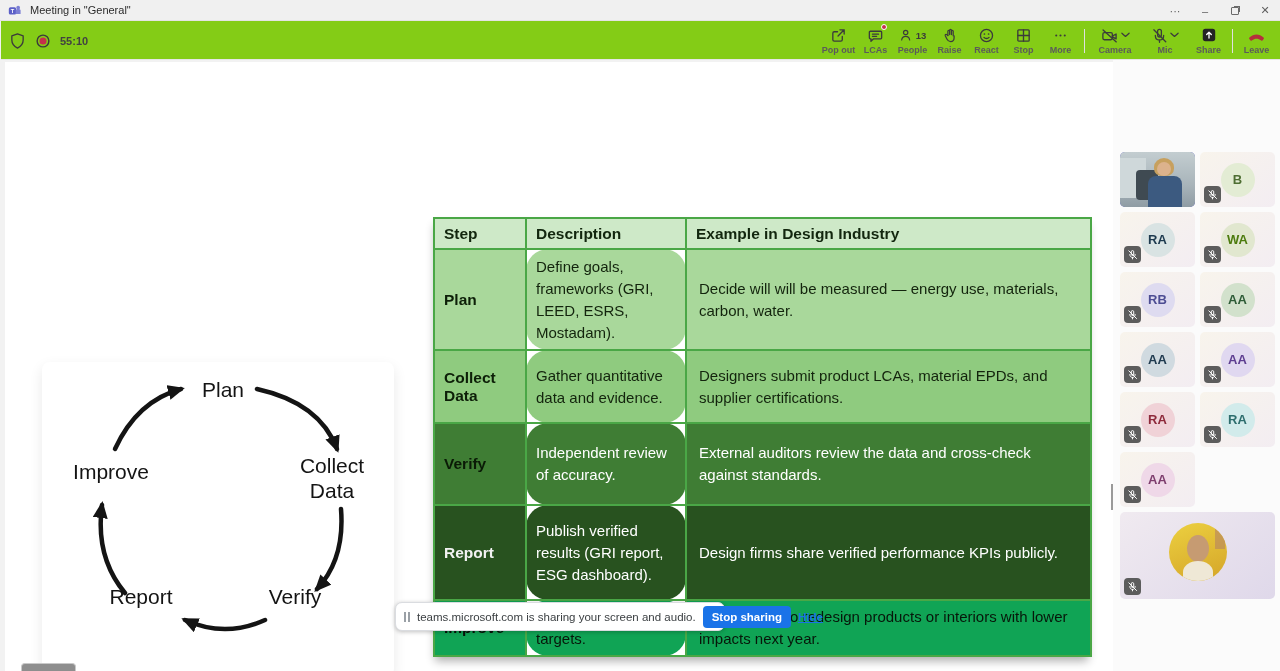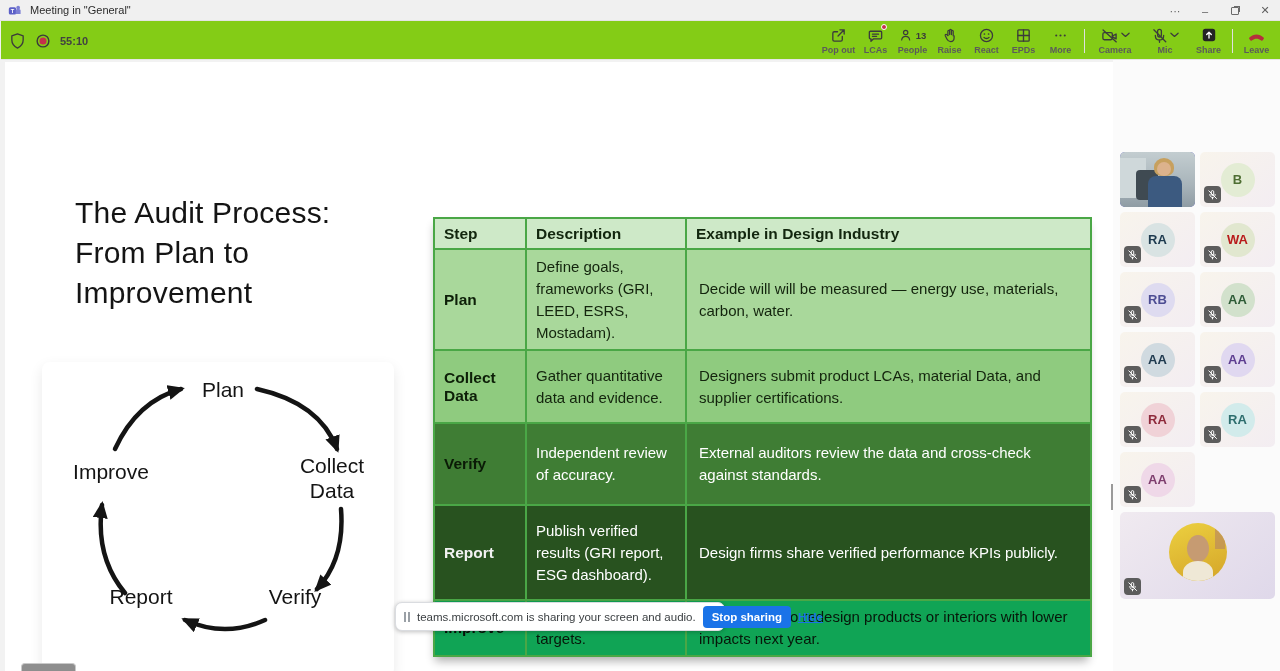--- a/index.html
+++ b/index.html
@@ -50,21 +50,21 @@
   .table-wrap { position:absolute; left:428px; top:155px; width:657px;
     box-shadow:0 6px 9px -2px rgba(0,0,0,.32); }
   table.audit { border-collapse:collapse; width:657px; table-layout:fixed;
     font-size:15px;padding-left:35px; }
   table.audit th, table.audit td { border:2px solid #4aa746; vertical-align:middle; padding:5px 9px; }
   table.audit col.c-step { width:92px; }
   table.audit col.c-desc { width:160px; }
   table.audit col.c-ex   { width:405px; }
   thead th { background:#cee9c8; color:#12260e; text-align:left; font-size:15.5px; height:31px; padding:4px 9px; }
   tbody th { text-align:left; font-size:15.5px; }
-  tbody td.desc { line-height:22px; }
+  tbody td.desc { line-height:22px;border-radius:22px; }
   tbody td.ex { line-height:22px; padding-left:12px; }
   tr.r0 { height:101px; } tr.r1 { height:73px; } tr.r2 { height:82px; }
   tr.r3 { height:95px; }  tr.r4 { height:56px; }
 
   
   .tiles { position:absolute; left:7px; top:92px; width:156px; display:flex; flex-wrap:wrap; gap:5px; }
   .tile { width:75px; height:55px; border-radius:5px; position:relative; overflow:hidden;
     background:linear-gradient(140deg,#f8f4ec 0%,#f3edf2 100%); }
   .tile.wide { width:155px; height:87px; background:linear-gradient(140deg,#f0eaf0 0%,#dfd8ea 100%); }
   .tile.active { outline:2.5px solid #5b5fc7; outline-offset:-2.5px; }
@@ -182,21 +182,21 @@
         </div>
       <span class="lbl">React</span>
     </div>
     <div class="tb-btn">
       <div class="ico-row">
           <svg width="17" height="17" viewBox="0 0 18 18">
         <rect class="icon-stroke" x="3" y="3" width="12" height="12" rx="1"></rect>
         <path class="icon-stroke" d="M9 3v12M3 9h12"></path>
       </svg>
         </div>
-      <span class="lbl">EPDs</span>
+      <span class="lbl">Stop</span>
     </div>
     <div class="tb-btn">
       <div class="ico-row">
           <svg width="17" height="17" viewBox="0 0 18 18">
         <circle cx="4.5" cy="9" r="1.1" fill="#3b3b3b"></circle>
             <circle cx="9" cy="9" r="1.1" fill="#3b3b3b"></circle>
             <circle cx="13.5" cy="9" r="1.1" fill="#3b3b3b"></circle>
       </svg>
         </div>
       <span class="lbl">More</span>
@@ -249,25 +249,20 @@
       </svg>
         </div>
       <span class="lbl">Leave</span>
     </div>
   </div>
 </div>
 
 <div class="left-strip"></div>
 <div class="screen-share">
 
-  <div class="slide-title">
-    <div>The Audit Process:</div>
-    <div>From Plan to</div>
-    <div>Improvement</div>
-  </div>
 
   <div class="diagram-card"></div>
 
   <svg class="cycle-svg" width="352" height="310" viewBox="0 0 352 310">
     <defs>
       <marker id="arw" markerUnits="userSpaceOnUse" markerWidth="18" markerHeight="16" refX="13" refY="7.5" orient="auto">
         <path d="M0 0L17 7.5L0 15z" fill="#141414"></path>
       </marker>
     </defs>
 
@@ -301,21 +296,21 @@
       </thead>
       <tbody>
         <tr class="r0" style="background: rgb(169, 216, 155); color: rgb(19, 36, 13);">
           <th style="color: rgb(13, 31, 8);">Plan</th>
           <td class="desc">Define goals, frameworks (GRI, LEED, ESRS, Mostadam).</td>
           <td class="ex">Decide will will be measured — energy use, materials, carbon, water.</td>
         </tr>
         <tr class="r1" style="background: rgb(143, 203, 127); color: rgb(19, 36, 13);">
           <th style="color: rgb(13, 31, 8);">Collect Data</th>
           <td class="desc">Gather quantitative data and evidence.</td>
-          <td class="ex">Designers submit product LCAs, material Data, and supplier certifications.</td>
+          <td class="ex">Designers submit product LCAs, material EPDs, and supplier certifications.</td>
         </tr>
         <tr class="r2" style="background: rgb(63, 125, 52); color: rgb(255, 255, 255);">
           <th style="color: rgb(10, 26, 6);">Verify</th>
           <td class="desc">Independent review of accuracy.</td>
           <td class="ex">External auditors review the data and cross-check against standards.</td>
         </tr>
         <tr class="r3" style="background: rgb(40, 82, 31); color: rgb(255, 255, 255);">
           <th style="color: rgb(242, 242, 242);">Report</th>
           <td class="desc">Publish verified results (GRI report, ESG dashboard).</td>
           <td class="ex">Design firms share verified performance KPIs publicly.</td>
@@ -354,21 +349,21 @@
       <div class="tile">
         <div class="avatar" style="background: rgb(217, 227, 227); color: rgb(30, 58, 79);">RA</div>
         <div class="mute-badge">
           <svg width="11" height="11" viewBox="0 0 18 18">
             <rect x="7" y="2.6" width="4" height="8" rx="2" fill="none" stroke="#fff" stroke-width="1.6"></rect>
             <path d="M4.6 9c0 3 2 4.8 4.4 4.8S13.4 12 13.4 9M9 13.8v2.4M3 3l12.6 12.6" fill="none" stroke="#fff" stroke-width="1.6" stroke-linecap="round"></path>
           </svg>
         </div>
       </div>
       <div class="tile">
-        <div class="avatar" style="background: rgb(225, 231, 207); color: #b91c1c;">WA</div>
+        <div class="avatar" style="background: rgb(225, 231, 207); color: #4d7c0f;">WA</div>
         <div class="mute-badge">
           <svg width="11" height="11" viewBox="0 0 18 18">
             <rect x="7" y="2.6" width="4" height="8" rx="2" fill="none" stroke="#fff" stroke-width="1.6"></rect>
             <path d="M4.6 9c0 3 2 4.8 4.4 4.8S13.4 12 13.4 9M9 13.8v2.4M3 3l12.6 12.6" fill="none" stroke="#fff" stroke-width="1.6" stroke-linecap="round"></path>
           </svg>
         </div>
       </div>
       <div class="tile">
         <div class="avatar" style="background: rgb(222, 219, 240); color: rgb(77, 77, 147);">RB</div>
         <div class="mute-badge">

